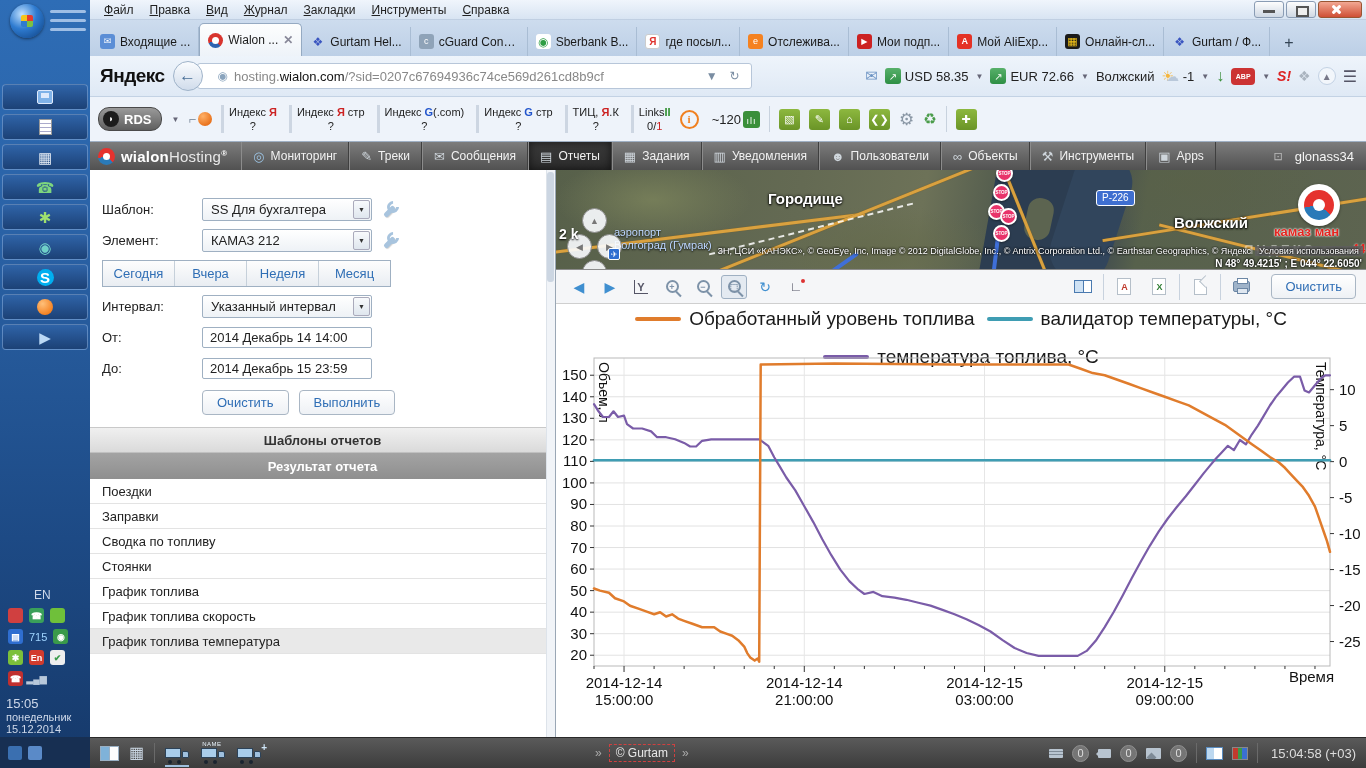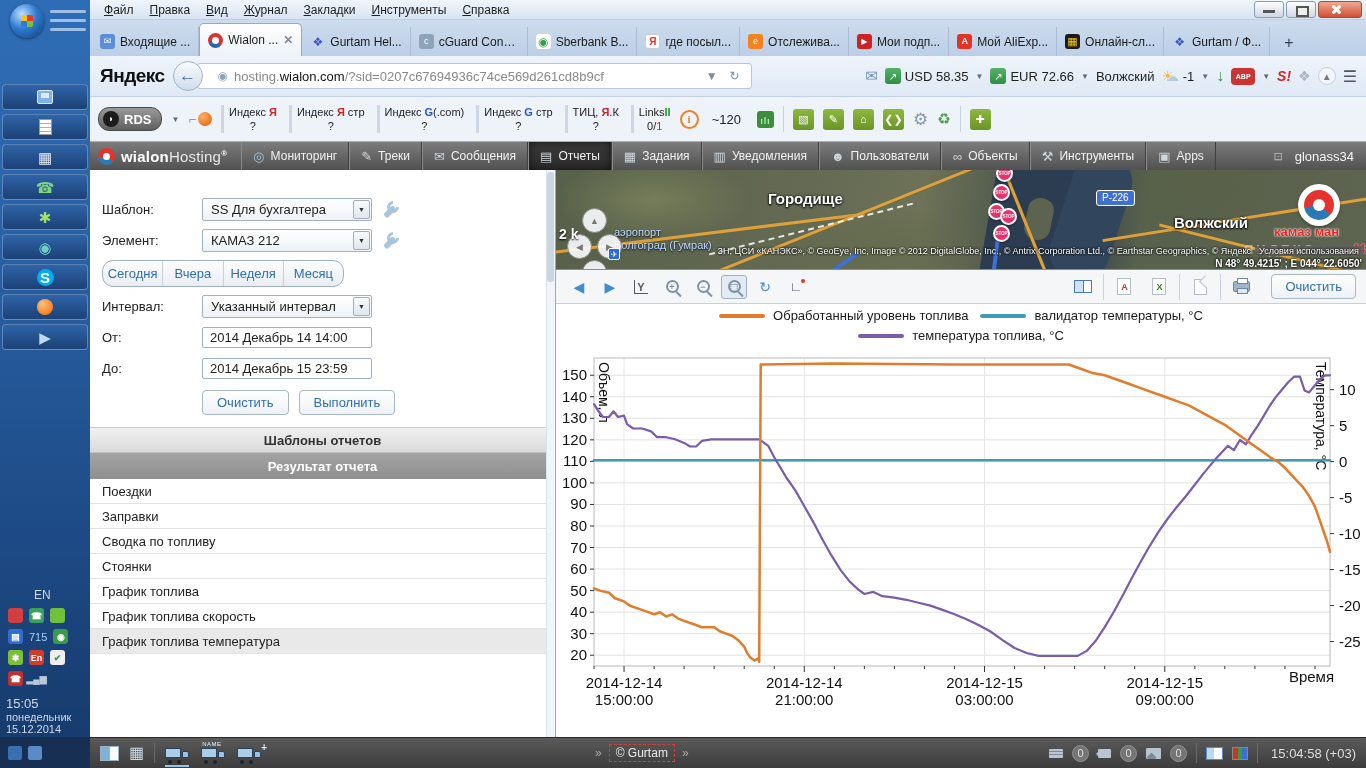--- a/index.html
+++ b/index.html
@@ -105,21 +105,21 @@
   .rds-btn{background:linear-gradient(#9a9a9a,#5f5f5f);color:#fff;font-weight:bold;font-size:13px;
     border-radius:11px;padding:3px 10px 3px 4px;display:flex;align-items:center;gap:5px;border:1px solid #4a4a4a}
   .rds-dot{width:16px;height:16px;border-radius:50%;background:#1c1c1c;color:#fff;font-size:9px;
     display:flex;align-items:center;justify-content:center}
   .hook{display:flex;align-items:center;gap:2px;color:#8a98a8;font-size:13px}
   .hook b{width:14px;height:14px;border-radius:50%;background:radial-gradient(circle at 35% 30%,#ffb066,#e05a00);display:inline-block}
   .idx{display:flex;flex-direction:column;align-items:center;font-size:11px;line-height:14px;color:#222;
     border-left:3px solid #cdd6e2;padding-left:5px}
   .info-circle{width:19px;height:19px;border-radius:50%;border:2px solid #f08020;color:#f08020;font-size:11px;
     font-weight:bold;display:flex;align-items:center;justify-content:center;font-family:"Liberation Serif",serif}
-  .seo-count{display:flex;align-items:center;gap:16px;font-size:13px;color:#222;margin-left:4px}
+  .seo-count{display:flex;align-items:center;gap:2px;font-size:13px;color:#222;margin-left:4px}
   .chip-bars{width:17px;height:17px;border-radius:3px;background:#3a8f3a;color:#fff;font-size:9px;
     display:inline-flex;align-items:flex-end;justify-content:center;letter-spacing:1px;padding-bottom:2px}
   .gsq{width:21px;height:21px;border-radius:3px;background:linear-gradient(#8db83f,#6a9427);color:#fff;
     font-size:11px;display:inline-flex;align-items:center;justify-content:center}
   .gear{color:#8a97a5;font-size:17px}
   .recycle{color:#4a9c4a;font-size:15px}
   .vsep{width:1px;height:26px;background:#c8d2de}
 
   
   .wialon-nav{height:28px;background:linear-gradient(#7c7c7c,#515151);display:flex;align-items:stretch;
@@ -150,21 +150,21 @@
     background:linear-gradient(#fff,#eef2f6);display:flex;align-items:center;justify-content:space-between;
     padding-left:8px;font-size:13px;color:#222}
   .sel-arrow{width:17px;height:19px;margin-right:1px;border:1px solid #aab;border-radius:2px;
     background:linear-gradient(#f8fafc,#dfe6ee);display:flex;align-items:center;justify-content:center;
     font-size:7px;color:#333}
   .wrench{position:relative;width:18px;height:18px;margin-left:10px}
   .wrench::before{content:"";position:absolute;left:1px;top:8px;width:13px;height:5px;background:#a8c4de;
     border-radius:2px;transform:rotate(-45deg);box-shadow:0 1px 1px rgba(0,0,0,.2)}
   .wrench::after{content:"";position:absolute;right:1px;top:0;width:6px;height:6px;border:3px solid #a8c4de;
     border-radius:50%;border-top-color:transparent;transform:rotate(45deg)}
-  .quick{display:flex;margin:0 0 8px 12px;border:1px solid #9fb0c2;border-radius:11px;overflow:hidden;width:242px;
+  .quick{display:flex;margin:0 0 8px 12px;border:1px solid #9fb0c2;border-radius:0;overflow:hidden;width:289px;
     background:linear-gradient(#fdfdfd,#e9edf2)}
   .qbtn{flex:1;text-align:center;font-size:13px;color:#2f6eb5;padding:5px 0;border-right:1px solid #c6d0da}
   .qbtn:last-child{border-right:none}
   .finput{width:170px;height:21px;border:1px solid #9fb0c2;border-radius:2px;font-size:13px;padding:0 7px;
     color:#222;background:#fff;display:flex;align-items:center}
   .action-row{margin:10px 0 12px 112px;display:flex;gap:10px}
   .abtn{font-size:13px;color:#2f6eb5;background:linear-gradient(#fff,#eef1f5);border:1px solid #a9b6c4;
     border-radius:4px;padding:4px 14px}
   .section{height:26px;display:flex;align-items:center;justify-content:center;font-size:13px;font-weight:bold}
   .section-templates{background:linear-gradient(#f0f0f0,#dadada);color:#333;border-top:1px solid #c9c9c9;border-bottom:1px solid #c0c0c0}
@@ -236,21 +236,21 @@
     border-left:1px solid #b5bfc9;border-bottom:1px solid #b5bfc9;transform:rotate(45deg)}
   .ico-print{width:17px;height:11px;background:#9fb3c9;border-radius:2px;position:relative;border:1px solid #6c87a5}
   .ico-print::before{content:"";position:absolute;left:3px;top:-4px;width:9px;height:4px;background:#fff;border:1px solid #6c87a5}
   .ico-print::after{content:"";position:absolute;left:3px;bottom:-3px;width:9px;height:4px;background:#dfe7f0;border:1px solid #6c87a5}
   .clear-btn{margin-left:10px;font-size:13px;color:#2f6eb5;background:linear-gradient(#fff,#eef1f5);
     border:1px solid #a9b6c4;border-radius:4px;padding:4px 13px}
 
   
   .chart-wrap{flex:1;position:relative;background:#fff;overflow:hidden}
   .legend{position:absolute;top:4px;left:0;right:0;display:flex;flex-direction:column;align-items:center;
-    gap:5px;font-size:13px;color:#1a1a1a;pointer-events:none}
+    gap:16px;font-size:19px;color:#1a1a1a;pointer-events:none}
   .lrow{display:flex;gap:12px;align-items:center}
   .litem{display:flex;gap:8px;align-items:center}
   .lswatch{width:46px;height:4px;border-radius:2px}
   #chart-svg{position:absolute;left:0;top:0}
 
   
   .bottom-bar{position:absolute;left:0;right:0;bottom:0;height:31px;background:linear-gradient(#5a5a5a,#3c3c3c);
     border-top:1px solid #2a2a2a;display:flex;align-items:center;padding:0 10px;gap:10px;color:#ccc}
   .bb-split{width:19px;height:15px;border:1px solid #9ab0c4;display:flex}
   .bb-split i{flex:1}.bb-split i:first-child{background:#7fb2d9;border-right:1px solid #9ab0c4}.bb-split i:last-child{background:#fdfdfd}

